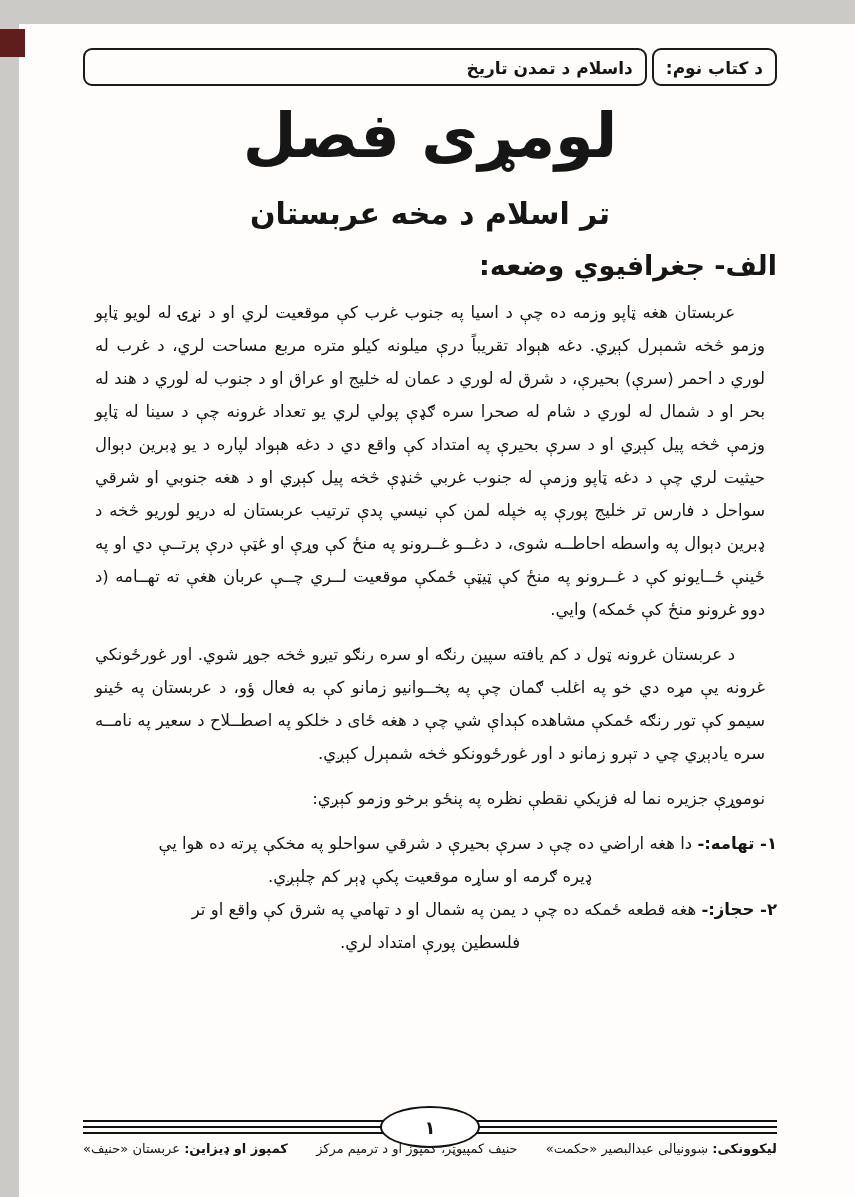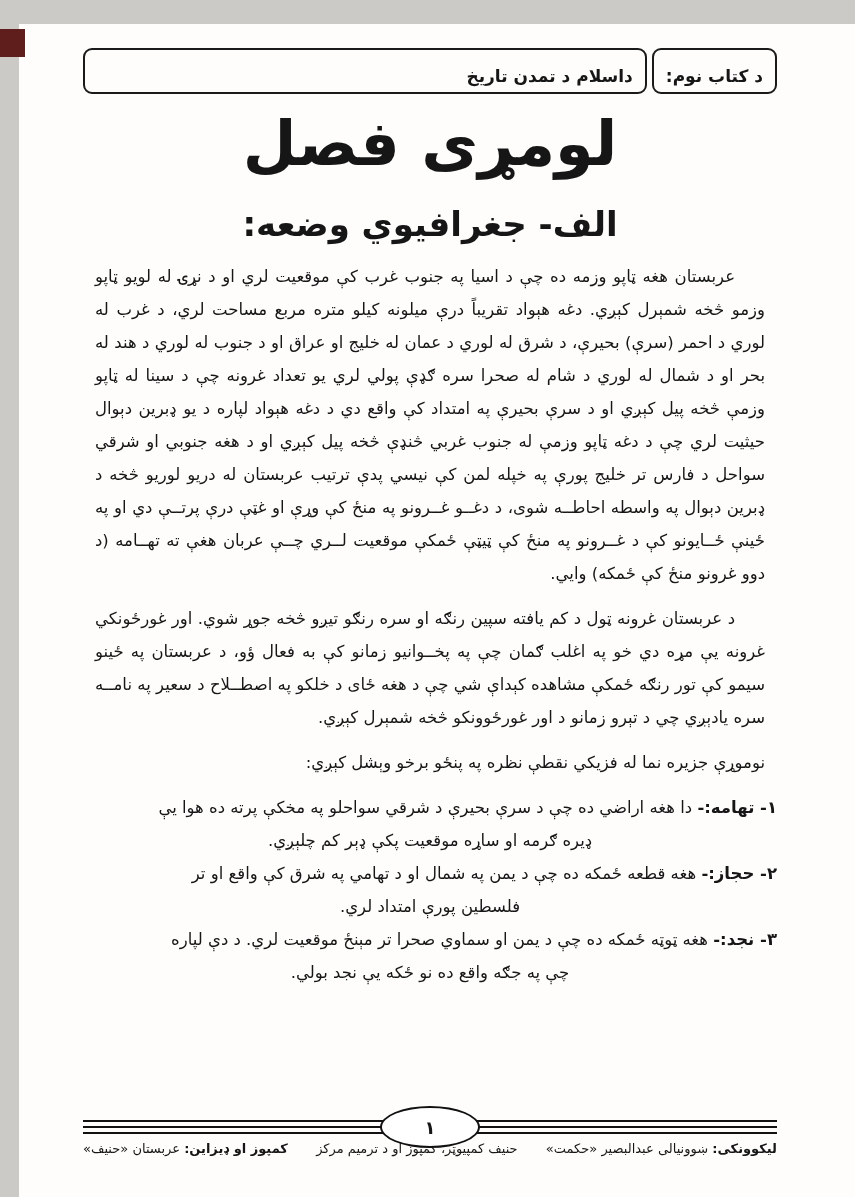--- a/index.html
+++ b/index.html
@@ -10,28 +10,28 @@
     font-family:"DejaVu Sans",sans-serif;
     color:#161616;
   }
   .red-square{position:absolute;left:0;top:29px;width:25px;height:28px;background:#5f1e1c;z-index:3;}
   .page{position:absolute;left:19px;top:24px;width:836px;height:1173px;background:#fefdfb;}
   .content{position:absolute;inset:0;direction:rtl;padding:24px 78px 0 64px;box-sizing:border-box;}
 
   
   .header-row{display:flex;gap:5px;align-items:stretch;}
   .hbox{border:2px solid #1a1a1a;border-radius:9px;font-weight:bold;font-size:17px;
-        padding:16px 12px 6px;box-sizing:border-box;display:flex;align-items:center;}
+        padding:8px 12px 6px;box-sizing:border-box;display:flex;align-items:center;}
   .hbox-label{white-space:nowrap;}
   .hbox-title{flex:1;justify-content:flex-start;}
 
   
   .doc-title{font-size:62px;font-weight:700;text-align:center;margin:10px 0 16px;line-height:1.3;}
   .doc-subtitle{font-size:30px;font-weight:700;text-align:center;margin:0 0 12px;line-height:1.4;}
-  .section-heading{font-size:34px;font-weight:700;text-align:center;margin:4px 0 10px;line-height:1.4;}
+  .section-heading{font-size:27px;font-weight:700;text-align:right;margin:4px 0 10px;line-height:1.4;}
 
   
   .para{font-size:16.5px;line-height:33px;text-align:justify;margin:12px;}
   .para.indent{text-indent:30px;}
   .list-item{font-size:16.5px;line-height:33px;}
   .li-first{text-align:right;}
   .li-lead{font-weight:bold;}
   .li-cont{text-align:center;}
 
   
@@ -56,49 +56,43 @@
     <div class="header-row">
       <div class="hbox hbox-label">
         <span>د كتاب نوم:</span>
       </div>
       <div class="hbox hbox-title">
         <span>داسلام د تمدن تاريخ</span>
       </div>
     </div>
 
     <h1 class="doc-title">لومړی فصل</h1>
+    <h2 class="doc-subtitle">تر اسلام د مخه عربستان</h2>
     <h3 class="section-heading">الف- جغرافيوي وضعه:</h3>
 
     <p class="para indent">عربستان هغه ټاپو وزمه ده چې د اسيا په جنوب غرب كې موقعيت لري او د نړۍ له لويو ټاپو وزمو څخه شمېرل كېږي. دغه هېواد تقريباً درې ميلونه كيلو متره مربع مساحت لري، د غرب له لوري د احمر (سرې) بحيرې، د شرق له لوري د عمان له خليج او عراق او د جنوب له لوري د هند له بحر او د شمال له لوري د شام له صحرا سره ګډې پولي لري يو تعداد غرونه چې د سينا له ټاپو وزمې څخه پيل كېږي او د سرې بحيرې په امتداد كې واقع دي د دغه هېواد لپاره د يو ډبرين دېوال حيثيت لري چې د دغه ټاپو وزمې له جنوب غربي څنډې څخه پيل كېږي او د هغه جنوبي او شرقي سواحل د فارس تر خليج پورې په خپله لمن كې نيسي پدې ترتيب عربستان له دريو لوريو څخه د ډبرين دېوال په واسطه احاطــه شوى، د دغــو غــرونو په منځ كې وړې او غټې درې پرتــې دي او په ځينې ځــايونو كې د غــرونو په منځ كې ټيټې ځمكې موقعيت لــري چــې عربان هغې ته تهــامه (د دوو غرونو منځ كې ځمكه) وايي.</p>
     <p class="para indent">د عربستان غرونه ټول د كم يافته سپين رنګه او سره رنګو تيږو څخه جوړ شوي. اور غورځونكي غرونه يې مړه دي خو په اغلب ګمان چې په پخــوانيو زمانو كې به فعال ؤو، د عربستان په ځينو سيمو كې تور رنګه ځمكې مشاهده كېداې شي چې د هغه ځاى د خلكو په اصطــلاح د سعير په نامــه سره يادېږي چي د تېرو زمانو د اور غورځوونكو څخه شمېرل كېږي.</p>
-    <p class="para">نوموړې جزيره نما له فزيكي نقطې نظره په پنځو برخو وېشل كېږي:</p>
+    <p class="para">نوموړې جزيره نما له فزيكي نقطې نظره په پنځو برخو وزمو كېږي:</p>
 
     <div class="list-item">
       <div class="li-first">
         <span class="li-lead">١- تهامه:-</span>
         <span>دا هغه اراضي ده چې د سرې بحيرې د شرقي سواحلو په مخكې پرته ده هوا يې</span>
       </div>
       <div class="li-cont">ډيره ګرمه او ساړه موقعيت پكې ډېر كم چلېږي.</div>
     </div>
 
     <div class="list-item">
       <div class="li-first">
         <span class="li-lead">٢- حجاز:-</span>
         <span>هغه قطعه ځمكه ده چې د يمن په شمال او د تهامي په شرق كې واقع او تر</span>
       </div>
       <div class="li-cont">فلسطين پورې امتداد لري.</div>
     </div>
 
-    <div class="list-item">
-      <div class="li-first">
-        <span class="li-lead">٣- نجد:-</span>
-        <span>هغه ټوټه ځمكه ده چې د يمن او سماوي صحرا تر مېنځ موقعيت لري. د دې لپاره</span>
-      </div>
-      <div class="li-cont">چې په جګه واقع ده نو ځكه يې نجد بولي.</div>
-    </div>
 
   </div>
 
   <div class="footer">
     <div class="rule">
       <div class="page-oval">
         <span>١</span>
       </div>
     </div>
     <div class="credits">

